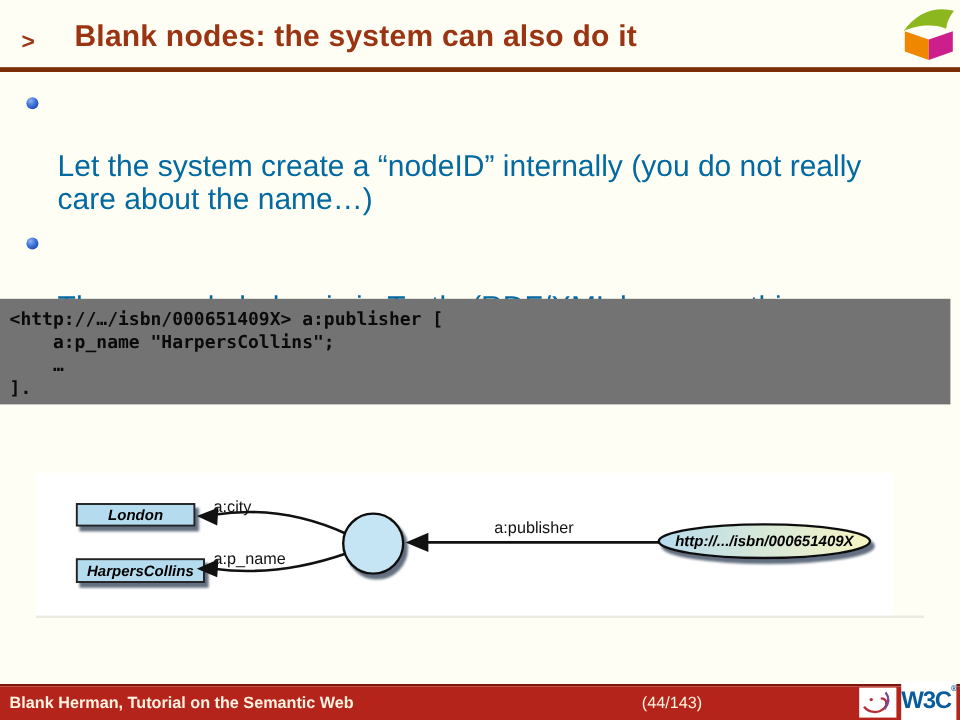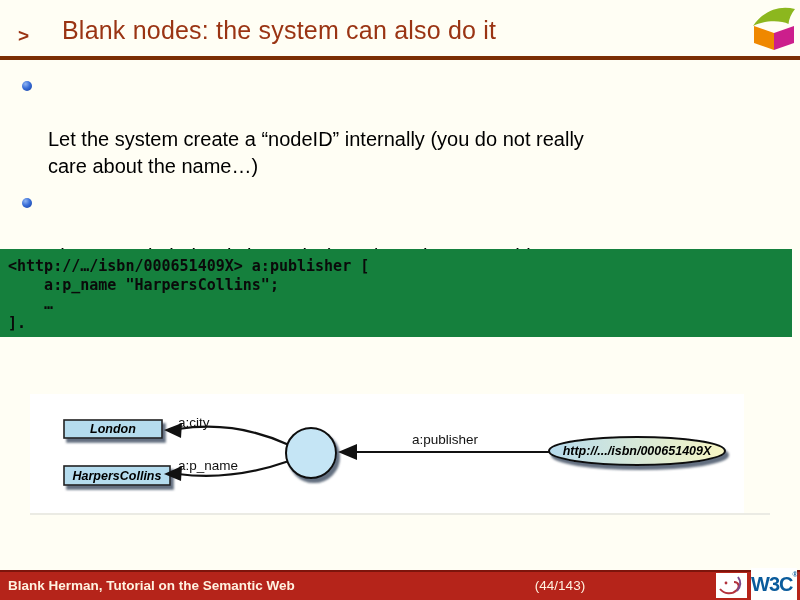--- a/index.html
+++ b/index.html
@@ -8,39 +8,39 @@
     background:#fffef4;
     font-family:"Liberation Sans",sans-serif;
   }
   
   .title-marker{
     position:absolute;left:18px;top:25px;
     font-size:19px;font-weight:bold;color:#9a3413;
   }
   .page-title{
     position:absolute;left:62px;top:16px;margin:0;
-    font-size:25px;font-weight:normal;color:#9a3413;letter-spacing:.2px;text-align:center;
+    font-size:25px;font-weight:bold;color:#9a3413;letter-spacing:.2px;text-align:center;
   }
   .cube-icon{position:absolute;left:752px;top:5px;}
   .title-rule{
     position:absolute;left:0;top:56px;width:800px;height:4px;
     background:#7b2e04;
   }
   
   .bullets{position:absolute;left:18px;top:72px;width:750px;list-style:none;margin:0;padding:0;}
   .bullet-item{position:relative;padding-left:30px;margin-bottom:9px;
-    font-size:20px;line-height:27px;color:#000000;white-space:pre-line;}
+    font-size:25px;line-height:27px;color:#0369a1;white-space:pre-line;}
   .bullet-dot{
     position:absolute;left:4px;top:9px;width:10px;height:10px;border-radius:50%;
     background:radial-gradient(circle at 35% 30%, #8fb4f2 0%, #3a6fd8 45%, #123a9e 100%);
   }
   
   .code-block{
     position:absolute;left:0;top:249px;width:776px;height:72px;
-    background:#15803d;margin:0;padding:8px 8px 8px 8px;
+    background:#737373;margin:0;padding:8px 8px 8px 8px;
     font-family:"DejaVu Sans Mono","Liberation Mono",monospace;
     font-size:15px;font-weight:bold;line-height:19px;color:#0a0a0a;
   }
   
   .diagram{position:absolute;left:0;top:390px;}
   .edge-label{font-size:13.5px;fill:#111;font-family:"Liberation Sans",sans-serif;}
   .node-label{font-size:12.5px;font-weight:bold;font-style:italic;fill:#000;
     font-family:"Liberation Sans",sans-serif;}
   
   .footer-hairline{position:absolute;left:0;top:570px;width:800px;height:2px;background:#7d150c;}

